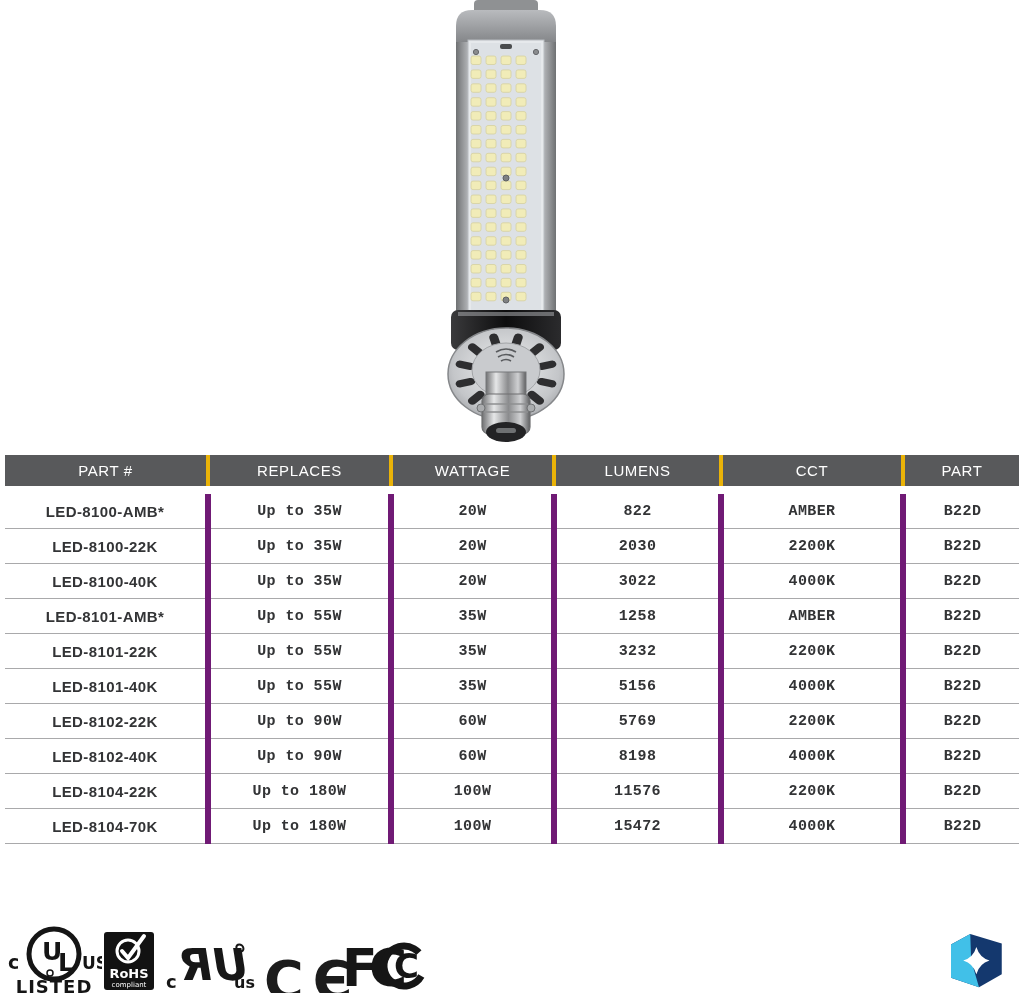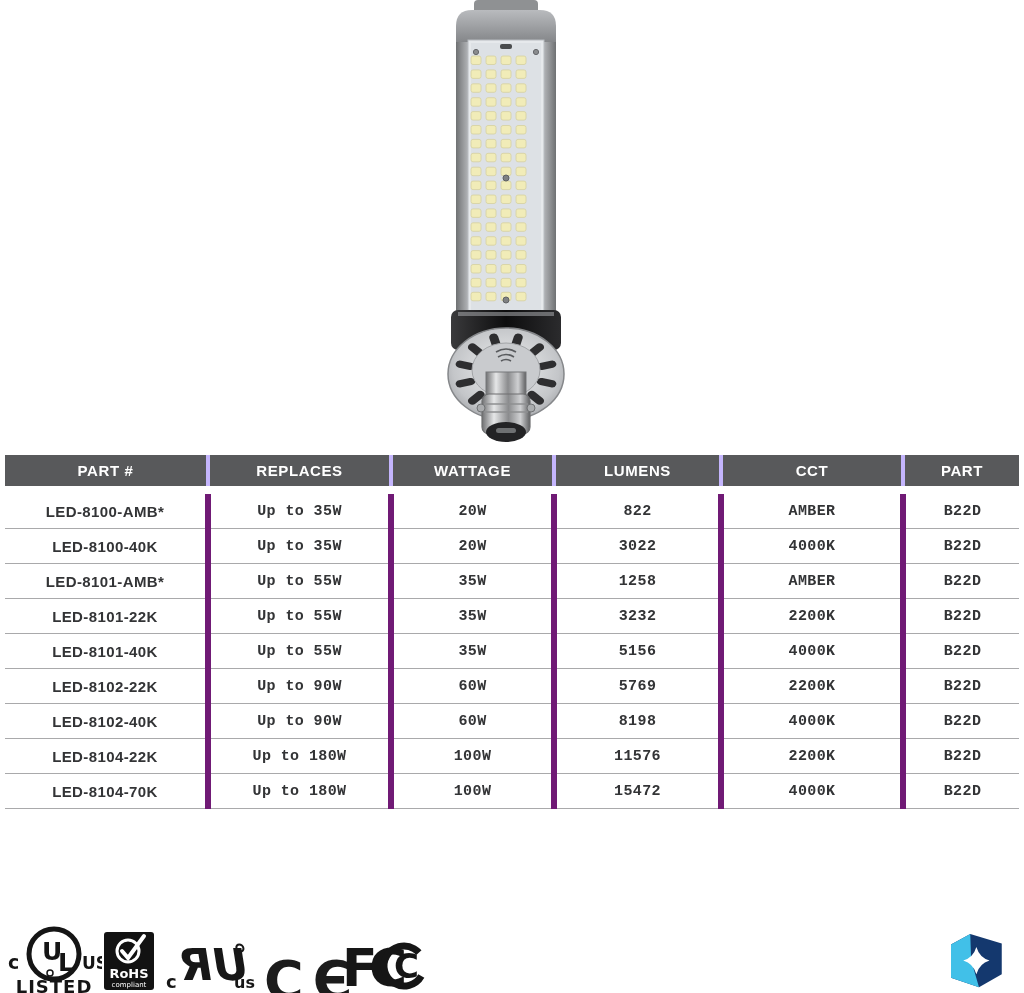--- a/index.html
+++ b/index.html
@@ -5,24 +5,24 @@
   html,body{margin:0;padding:0;background:#ffffff;}
   .page{position:relative;width:1024px;height:993px;background:#ffffff;overflow:hidden;
         font-family:"Liberation Sans",sans-serif;}
 
   
   .lamp-wrap{position:absolute;left:438px;top:0;width:152px;height:450px;}
 
   
   table.spec{position:absolute;left:5px;top:455px;width:1014px;border-collapse:collapse;
              table-layout:fixed;}
-  table.spec thead th{background:#58595b;color:#ffffff;font-size:15px;font-weight:bold;
+  table.spec thead th{background:#58595b;color:#ffffff;font-size:15px;font-weight:normal;
              letter-spacing:.6px;height:31px;padding:0;text-align:center;
              border-bottom:8px solid #ffffff;}
-  table.spec thead th + th{border-left:4px solid #c4b5fd;text-align:center;}
+  table.spec thead th + th{border-left:4px solid #eab308;text-align:center;}
   table.spec tbody td{text-align:center;font-size:15px;font-weight:bold;color:#333436;
              height:34px;padding:0;letter-spacing:.4px;border-bottom:1px solid #a9a9ab;}
   table.spec tbody td + td{border-left:6px solid #701a75;font-family:Liberation Mono, monospace;}
 
   
   .logos{position:absolute;left:0;top:918px;width:1024px;height:75px;}
   .logo{position:absolute;}
   .ce-text{font-family:"DejaVu Sans",sans-serif;font-weight:bold;font-size:54px;
            color:#1c1c1c;letter-spacing:9px;line-height:1;}
 </style>
@@ -209,20 +209,28 @@
     <tbody>
         <tr>
       <td>LED-8100-AMB*</td>
       <td>Up to 35W</td>
       <td>20W</td>
       <td>822</td>
       <td>AMBER</td>
       <td>B22D</td>
     </tr>
         <tr>
+      <td>LED-8100-22K</td>
+      <td>Up to 35W</td>
+      <td>20W</td>
+      <td>2030</td>
+      <td>2200K</td>
+      <td>B22D</td>
+    </tr>
+        <tr>
       <td>LED-8100-40K</td>
       <td>Up to 35W</td>
       <td>20W</td>
       <td>3022</td>
       <td>4000K</td>
       <td>B22D</td>
     </tr>
         <tr>
       <td>LED-8101-AMB*</td>
       <td>Up to 55W</td>

